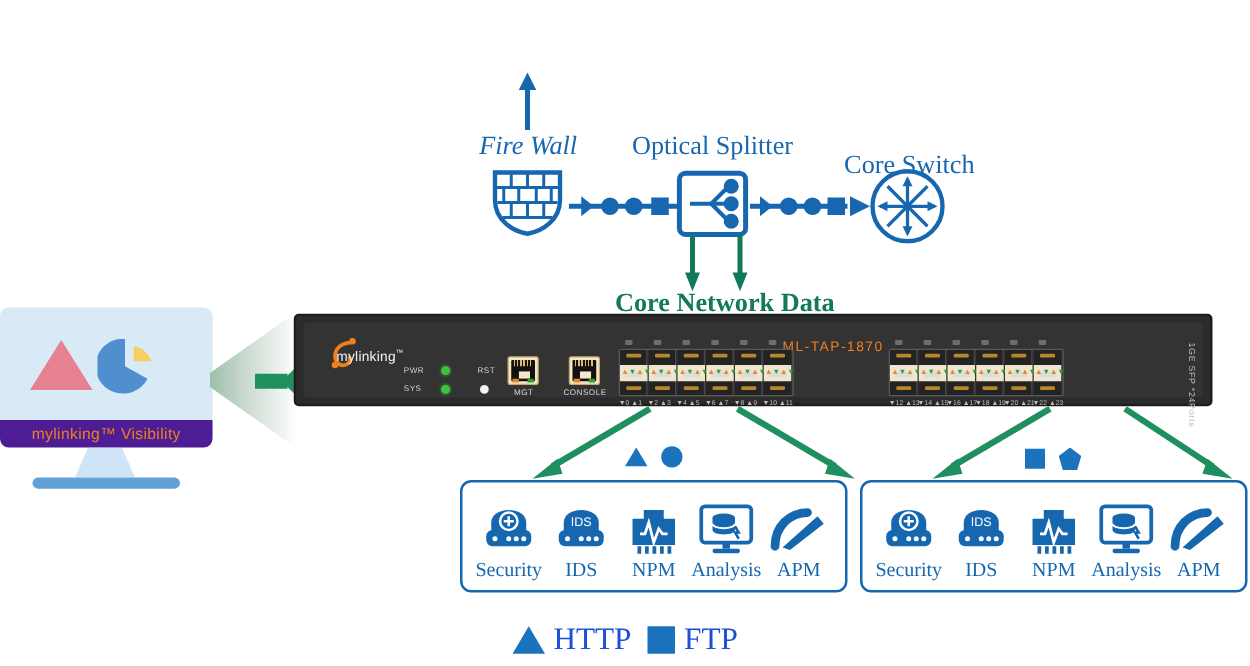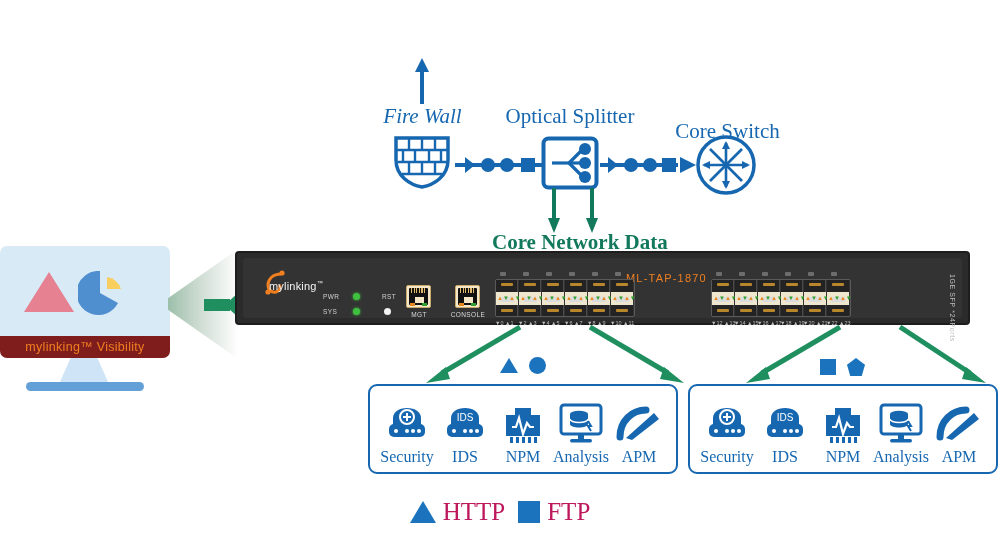--- a/index.html
+++ b/index.html
@@ -31,21 +31,21 @@
   }
 
   
   .monitor-wrap { position: absolute; left: 0; top: 246px; width: 176px; height: 152px; }
   .mon-screen {
     position: absolute; left: 0; top: 0; width: 170px; height: 108px;
     background: #d9eaf7; border-radius: 7px;
   }
   .mon-bar {
     position: absolute; left: 0; top: 90px; width: 170px; height: 22px;
-    background: #7f1d1d; border-radius: 0 0 7px 7px;
+    background: #4c1d95; border-radius: 0 0 7px 7px;
     display: flex; align-items: center; justify-content: center;
   }
   .mon-bar span {
     color: #f07f20; font-family: "Liberation Sans", sans-serif;
     font-size: 12.5px; letter-spacing: .3px; white-space: nowrap;
   }
   .mon-neck2 { position: absolute; left: 60px; top: 112px; width: 48px; height: 24px; background:#cfe4f6; clip-path: polygon(22% 0,78% 0,100% 100%,0 100%); }
   .mon-base { position: absolute; left: 26px; top: 136px; width: 118px; height: 9px; background:#63a0d8; border-radius: 5px; }
   .mon-tri { position: absolute; left: 24px; top: 26px; width: 0; height: 0;
     border-left: 25px solid transparent; border-right: 25px solid transparent;
@@ -122,21 +122,21 @@
   }
   .tool { display:flex; flex-direction:column; align-items:center; width:60px; }
   .tool-ico { height:44px; display:flex; align-items:center; justify-content:center; }
   .tool-name { color:#1667b0; font-family:"Liberation Serif", serif; font-size:16px;
                margin-top:2px; white-space:nowrap; }
 
   
   .legend { position:absolute; left:0; right:0; top:498px; display:flex;
             align-items:center; justify-content:center; gap:13px; }
   .legend-item { display:flex; align-items:center; gap:7px; }
-  .legend-item .lbl { color:#be185d; font-family:"Liberation Serif", serif; font-size:25px; }
+  .legend-item .lbl { color:#1d4ed8; font-family:"Liberation Serif", serif; font-size:25px; }
 
   .shape-tri { width:0;height:0;border-left:13px solid transparent;border-right:13px solid transparent;border-bottom:22px solid #1b73bd;}
   .shape-cir { width:24px;height:24px;border-radius:50%;background:#1b73bd;}
   .shape-sq  { width:22px;height:22px;background:#1b73bd;}
   .shape-pen { width:24px;height:24px;background:#1b73bd;
                clip-path: polygon(50% 0%, 100% 38%, 82% 100%, 18% 100%, 0% 38%); }
 
   .mini-tri { width:0;height:0;border-left:9px solid transparent;border-right:9px solid transparent;border-bottom:15px solid #1b73bd;}
   .mini-cir { width:17px;height:17px;border-radius:50%;background:#1b73bd;}
   .mini-sq  { width:16px;height:16px;background:#1b73bd;}

